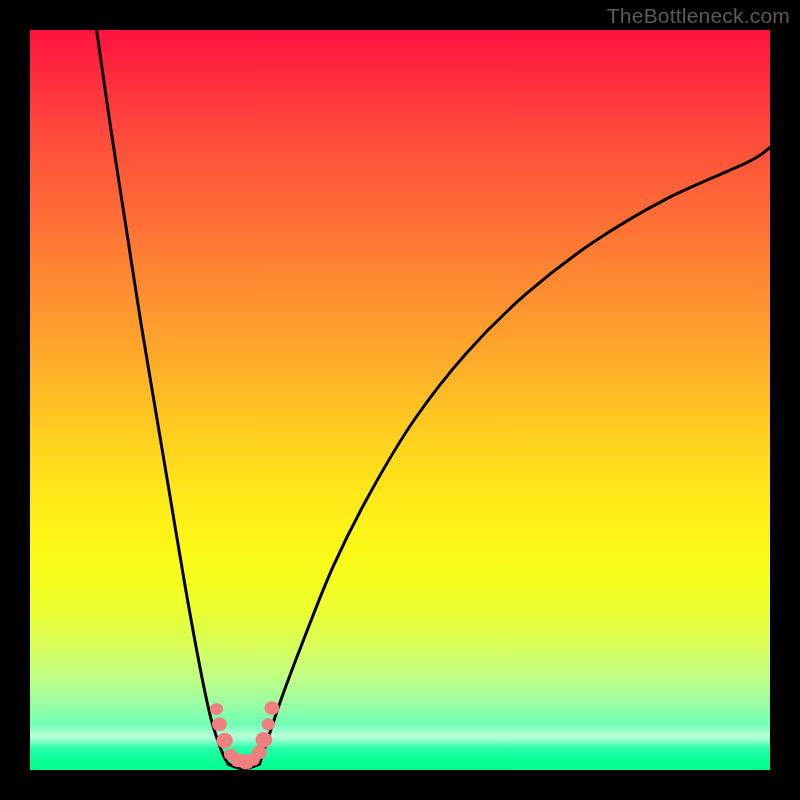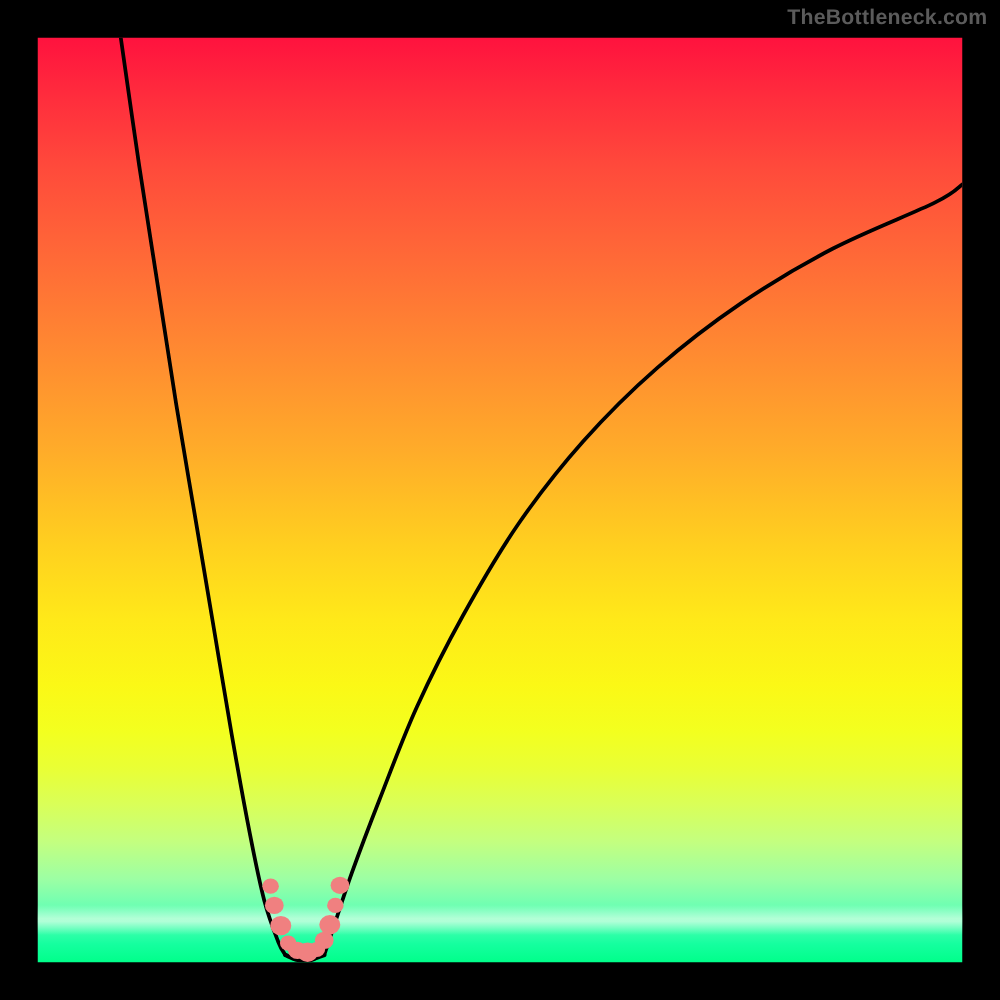--- a/index.html
+++ b/index.html
@@ -65,22 +65,22 @@
     pointer-events: none;
   }
   svg.curve {
     position: absolute;
     inset: 0;
   }
   .watermark {
     position: absolute;
     top: 4px;
     right: 10px;
-    font-size: 17px;
-    font-weight: 700;
+    font-size: 21px;
+    font-weight: 400;
     color: #5b5b5b;
     letter-spacing: 0.2px;
     user-select: none;
   }
 </style>
 </head>
 <body>
 
 <div class="frame">
   <div class="plot-area">

